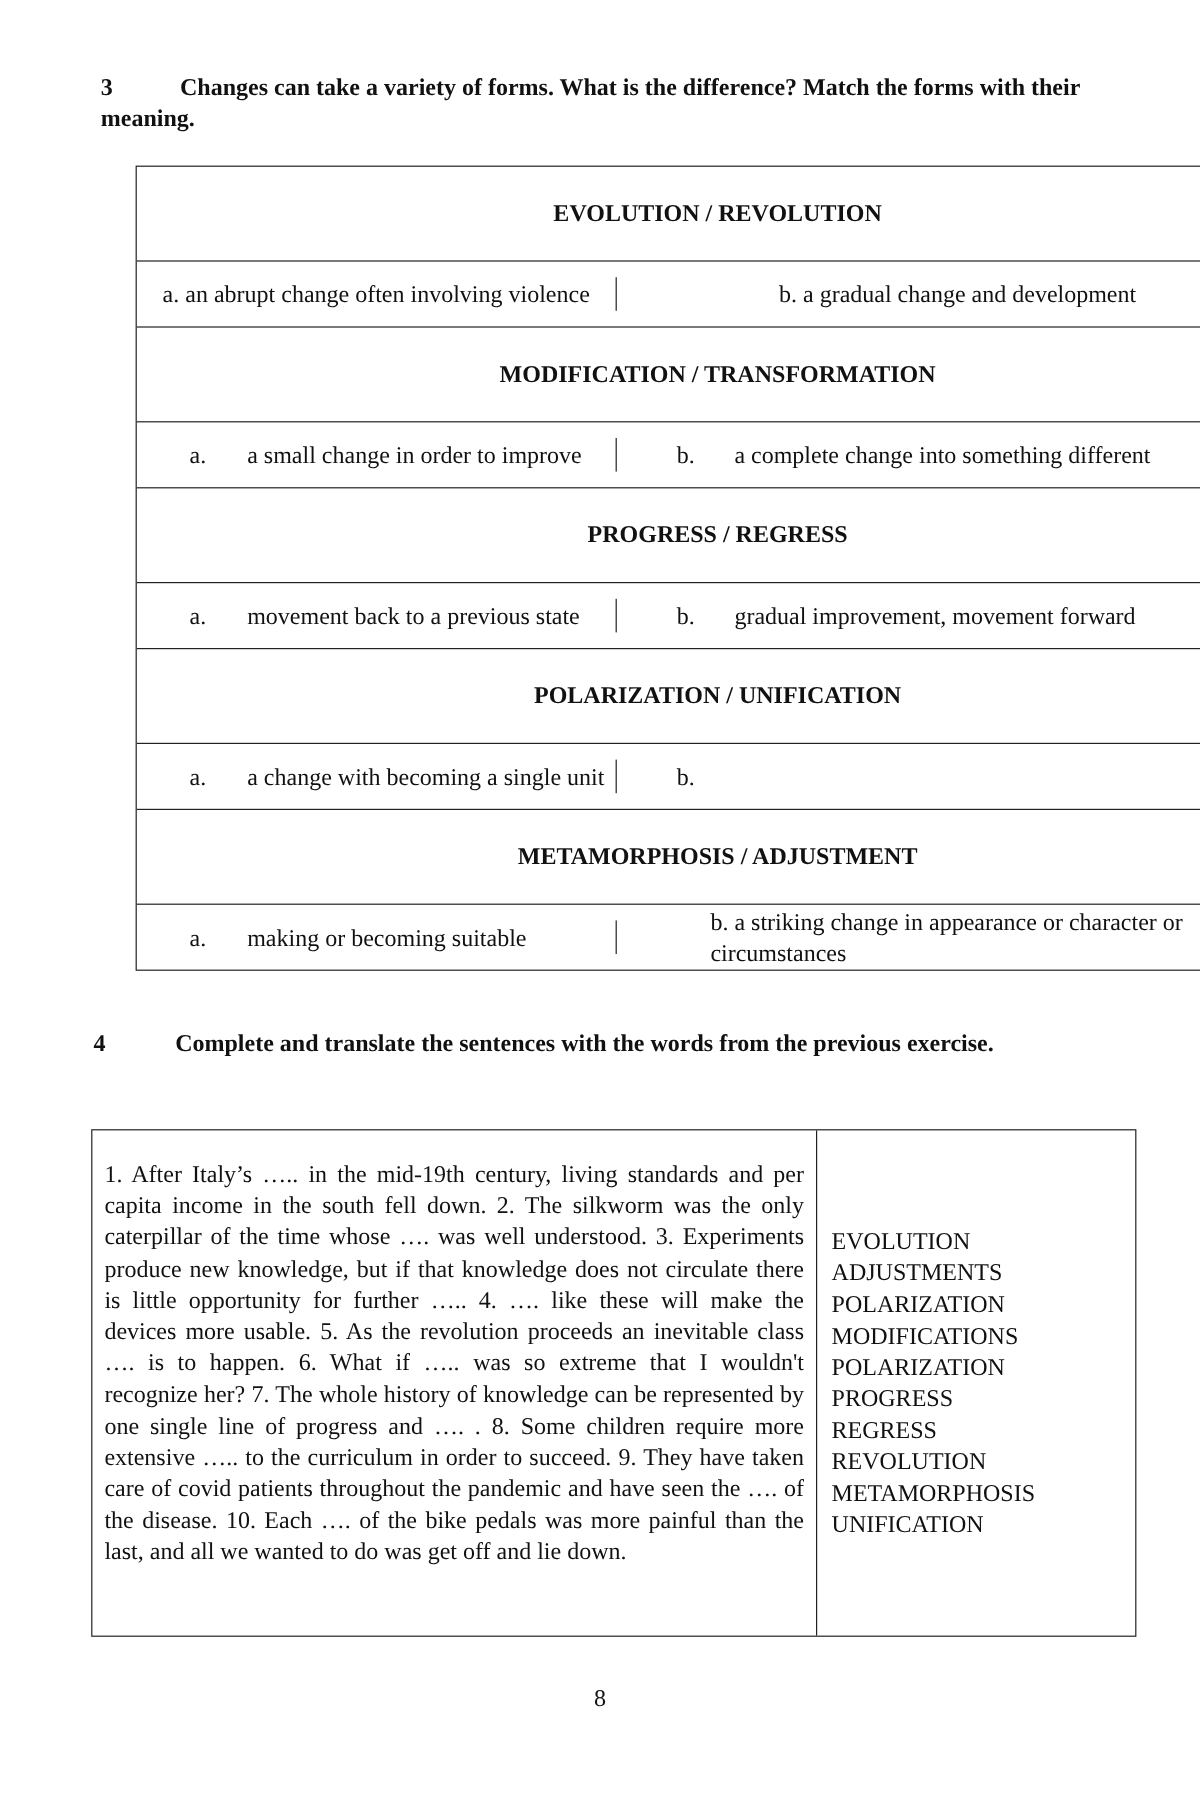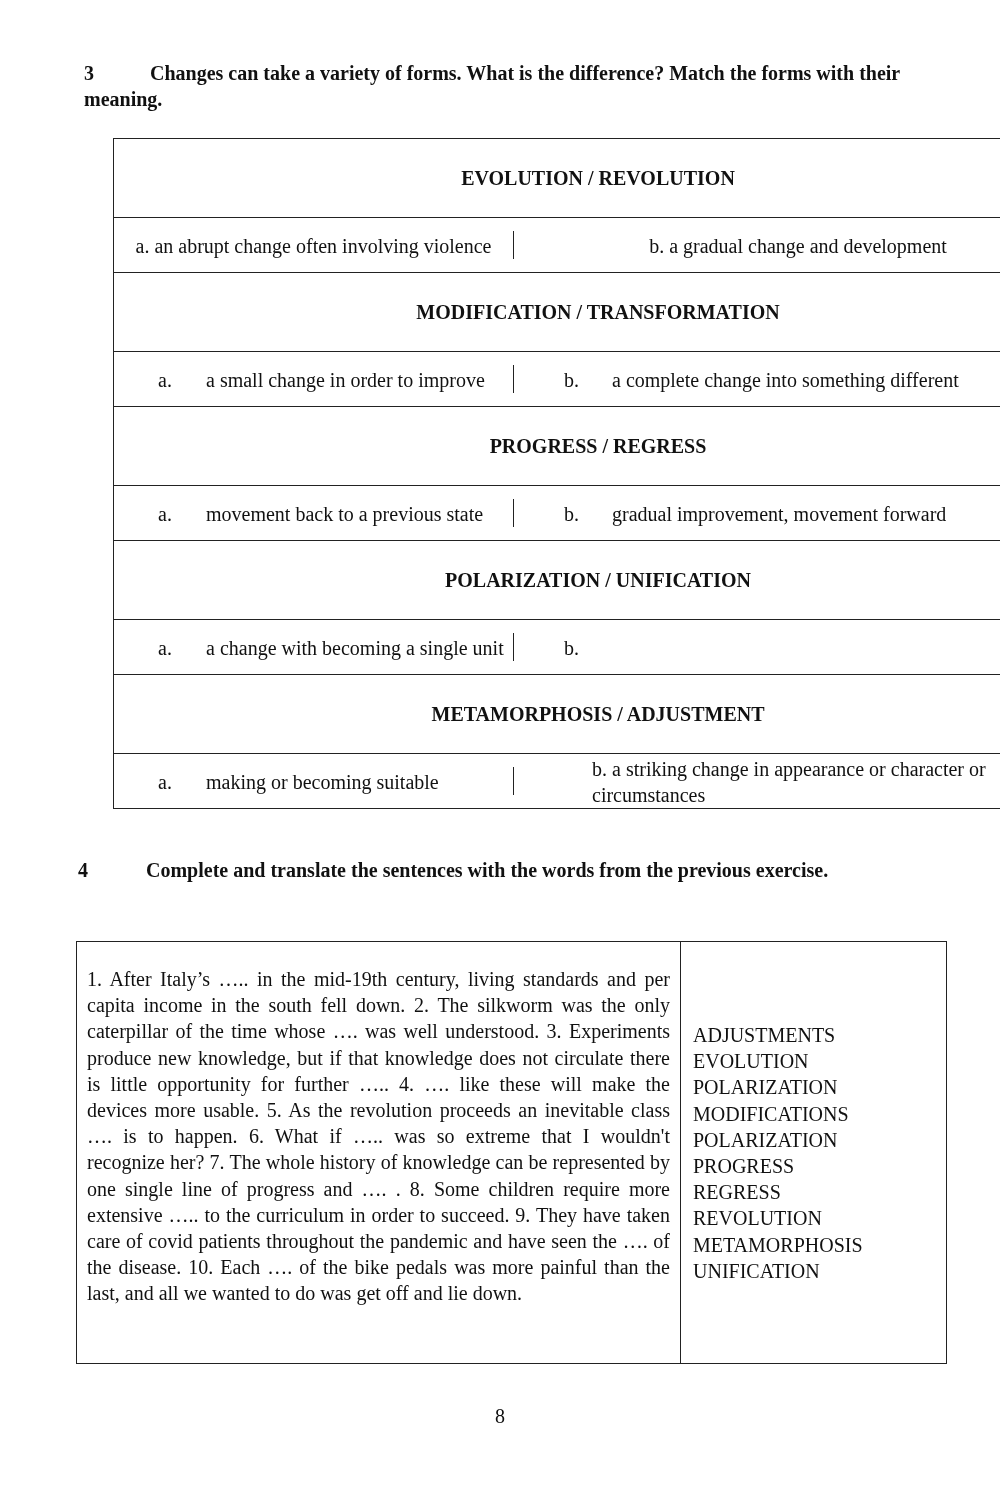--- a/index.html
+++ b/index.html
@@ -116,22 +116,22 @@
     </div>
   </div>
 
 <div id="ex4-instr" class="instr">
   <span class="num">4</span><span>Complete and translate the sentences with the words from the previous exercise.</span>
 </div>
 
 <div id="fill-table">
   <div id="sentences">1. After Italy’s ….. in the mid-19th century, living standards and per capita income in the south fell down. 2. The silkworm was the only caterpillar of the time whose …. was well understood. 3. Experiments produce new knowledge, but if that knowledge does not circulate there is little opportunity for further ….. 4. …. like these will make the devices more usable. 5. As the revolution proceeds an inevitable class …. is to happen. 6. What if ….. was so extreme that I wouldn't recognize her? 7. The whole history of knowledge can be represented by one single line of progress and …. . 8. Some children require more extensive ….. to the curriculum in order to succeed. 9. They have taken care of covid patients throughout the pandemic and have seen the …. of the disease. 10. Each …. of the bike pedals was more painful than the last, and all we wanted to do was get off and lie down.</div>
   <div id="word-bank">
+      <div>EVOLUTION</div>
       <div>ADJUSTMENTS</div>
-      <div>EVOLUTION</div>
       <div>POLARIZATION</div>
       <div>MODIFICATIONS</div>
       <div>POLARIZATION</div>
       <div>PROGRESS</div>
       <div>REGRESS</div>
       <div>REVOLUTION</div>
       <div>METAMORPHOSIS</div>
       <div>UNIFICATION</div>
     </div>
 </div>

